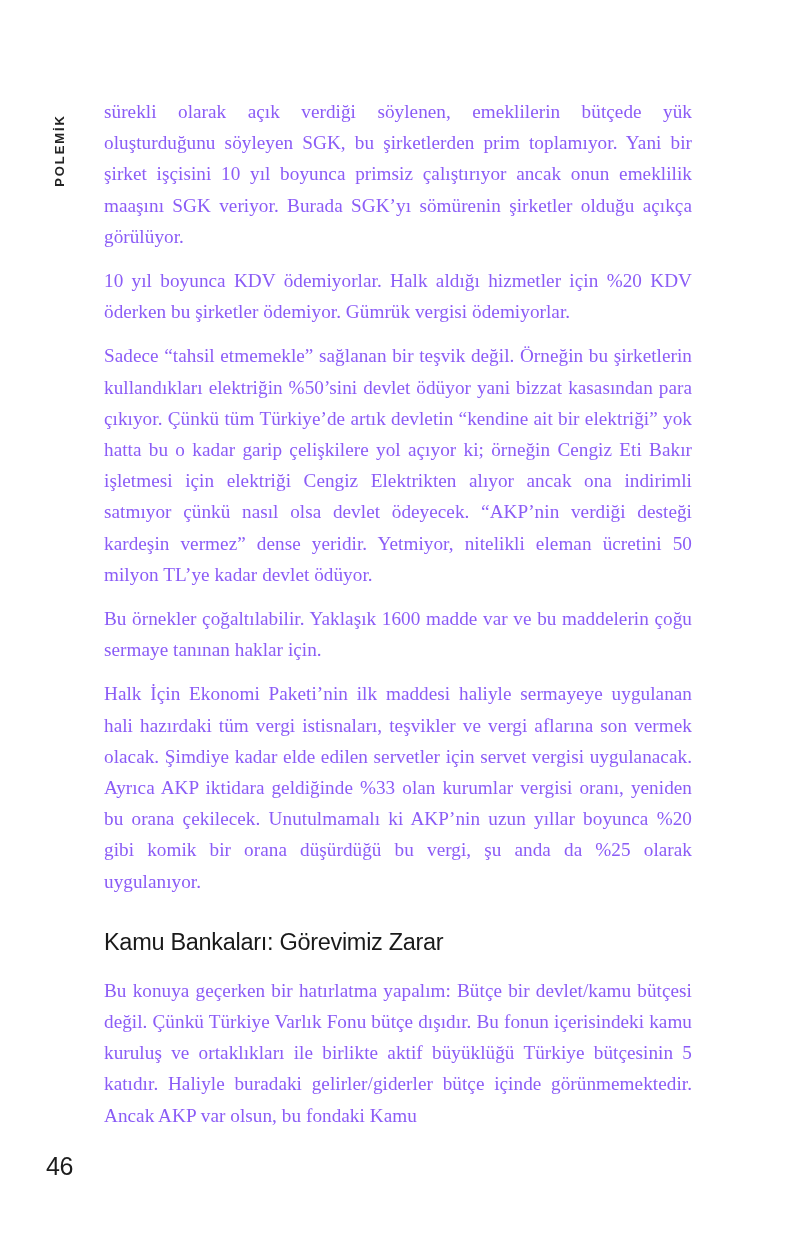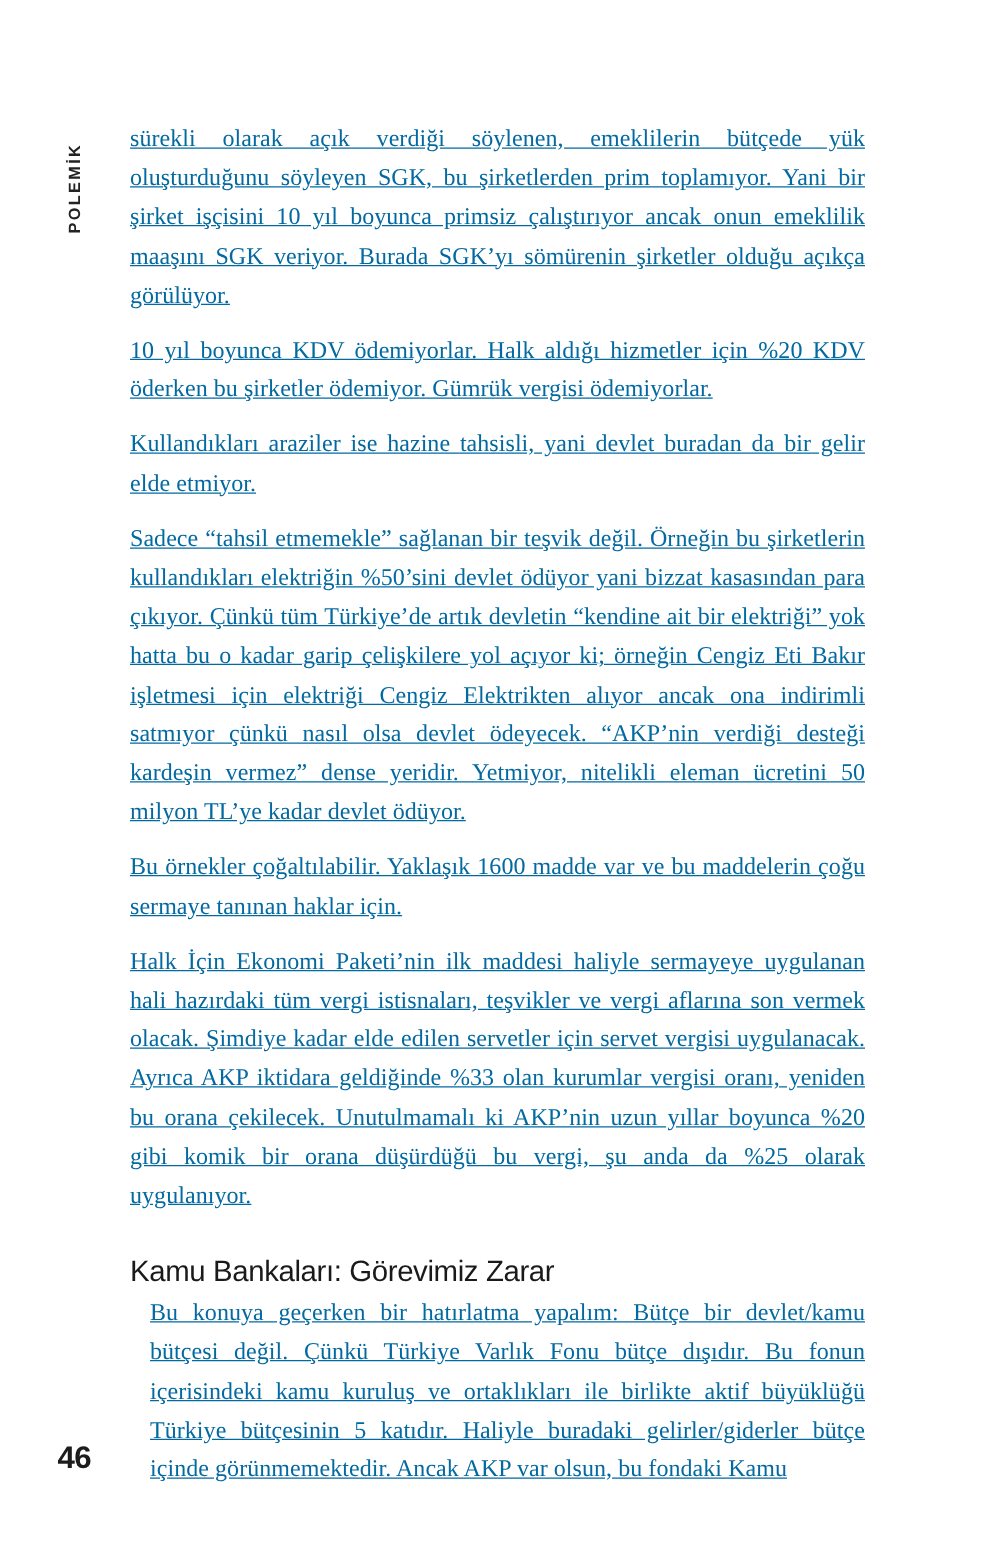--- a/index.html
+++ b/index.html
@@ -96,62 +96,60 @@
   }
 
   .para {
     margin: 0 0 13px 0;
     font-family: "Liberation Serif", serif;
     font-size: 19.2px;
     line-height: 31.2px;
     text-align: justify;
     text-justify: inter-word;
     hyphens: none;
-    color: #0369a1;
+    color: #8b5cf6;
     letter-spacing: 0.05px;
-    text-decoration: underline;
   }
-  .para:last-child { margin-bottom: 0; margin-left: 16px; }
+  .para:last-child { margin-bottom: 0; }
 
   .section-heading {
     font-family: "Liberation Sans", sans-serif;
     font-size: 23.5px;
     font-weight: 400;
     letter-spacing: -0.3px;
     color: #1a1a1a;
-    margin: 30px 0 3px 0;
+    margin: 30px 0 18px 0;
     line-height: 30px;
   }
 
   
   .folio {
     position: absolute;
     left: 46px;
     top: 1152px;
     font-family: "Liberation Sans", sans-serif;
     font-size: 25px;
-    font-weight: 700;
+    font-weight: 400;
     color: #1c1c1c;
     letter-spacing: -0.5px;
   }
 </style>
 </head>
 <body>
 
 <div class="page">
 
 
   <div class="section-tab">
     <span class="section-tab-label">POLEMİK</span>
   </div>
 
   <div class="text-column">
     <p class="para">sürekli olarak açık verdiği söylenen, emeklilerin bütçede yük oluşturduğunu söyleyen SGK, bu şirketlerden prim toplamıyor. Yani bir şirket işçisini 10 yıl boyunca primsiz çalıştırıyor ancak onun emeklilik maaşını SGK veriyor. Burada SGK’yı sömürenin şirketler olduğu açıkça görülüyor.</p>
     <p class="para">10 yıl boyunca KDV ödemiyorlar. Halk aldığı hizmetler için %20 KDV öderken bu şirketler ödemiyor. Gümrük vergisi ödemiyorlar.</p>
-    <p class="para">Kullandıkları araziler ise hazine tahsisli, yani devlet buradan da bir gelir elde etmiyor.</p>
     <p class="para">Sadece “tahsil etmemekle” sağlanan bir teşvik değil. Örneğin bu şirketlerin kullandıkları elektriğin %50’sini devlet ödüyor yani bizzat kasasından para çıkıyor. Çünkü tüm Türkiye’de artık devletin “kendine ait bir elektriği” yok hatta bu o kadar garip çelişkilere yol açıyor ki; örneğin Cengiz Eti Bakır işletmesi için elektriği Cengiz Elektrikten alıyor ancak ona indirimli satmıyor çünkü nasıl olsa devlet ödeyecek. “AKP’nin verdiği desteği kardeşin vermez” dense yeridir. Yetmiyor, nitelikli eleman ücretini 50 milyon TL’ye kadar devlet ödüyor.</p>
     <p class="para">Bu örnekler çoğaltılabilir. Yaklaşık 1600 madde var ve bu maddelerin çoğu sermaye tanınan haklar için.</p>
     <p class="para">Halk İçin Ekonomi Paketi’nin ilk maddesi haliyle sermayeye uygulanan hali hazırdaki tüm vergi istisnaları, teşvikler ve vergi aflarına son vermek olacak. Şimdiye kadar elde edilen servetler için servet vergisi uygulanacak. Ayrıca AKP iktidara geldiğinde %33 olan kurumlar vergisi oranı, yeniden bu orana çekilecek. Unutulmamalı ki AKP’nin uzun yıllar boyunca %20 gibi komik bir orana düşürdüğü bu vergi, şu anda da %25 olarak uygulanıyor.</p>
 
     <h2 class="section-heading">Kamu Bankaları: Görevimiz Zarar</h2>
 
     <p class="para">Bu konuya geçerken bir hatırlatma yapalım: Bütçe bir devlet/kamu bütçesi değil. Çünkü Türkiye Varlık Fonu bütçe dışıdır. Bu fonun içerisindeki kamu kuruluş ve ortaklıkları ile birlikte aktif büyüklüğü Türkiye bütçesinin 5 katıdır. Haliyle buradaki gelirler/giderler bütçe içinde görünmemektedir. Ancak AKP var olsun, bu fondaki Kamu</p>
   </div>
 
   <div class="folio">46</div>

